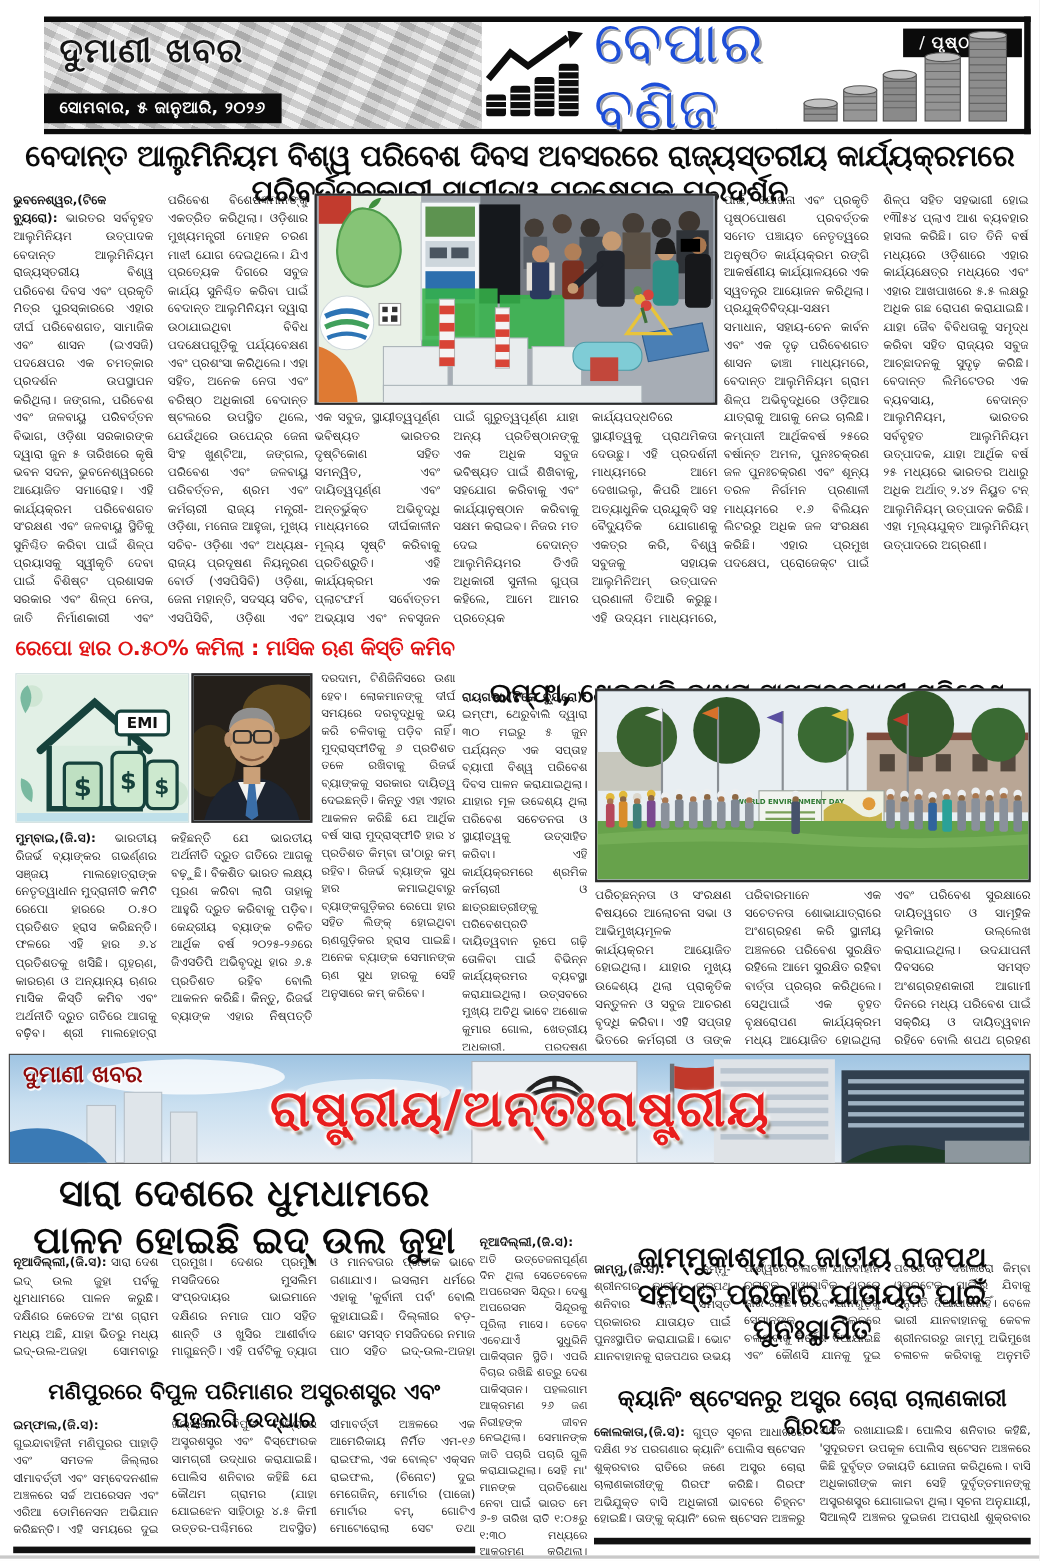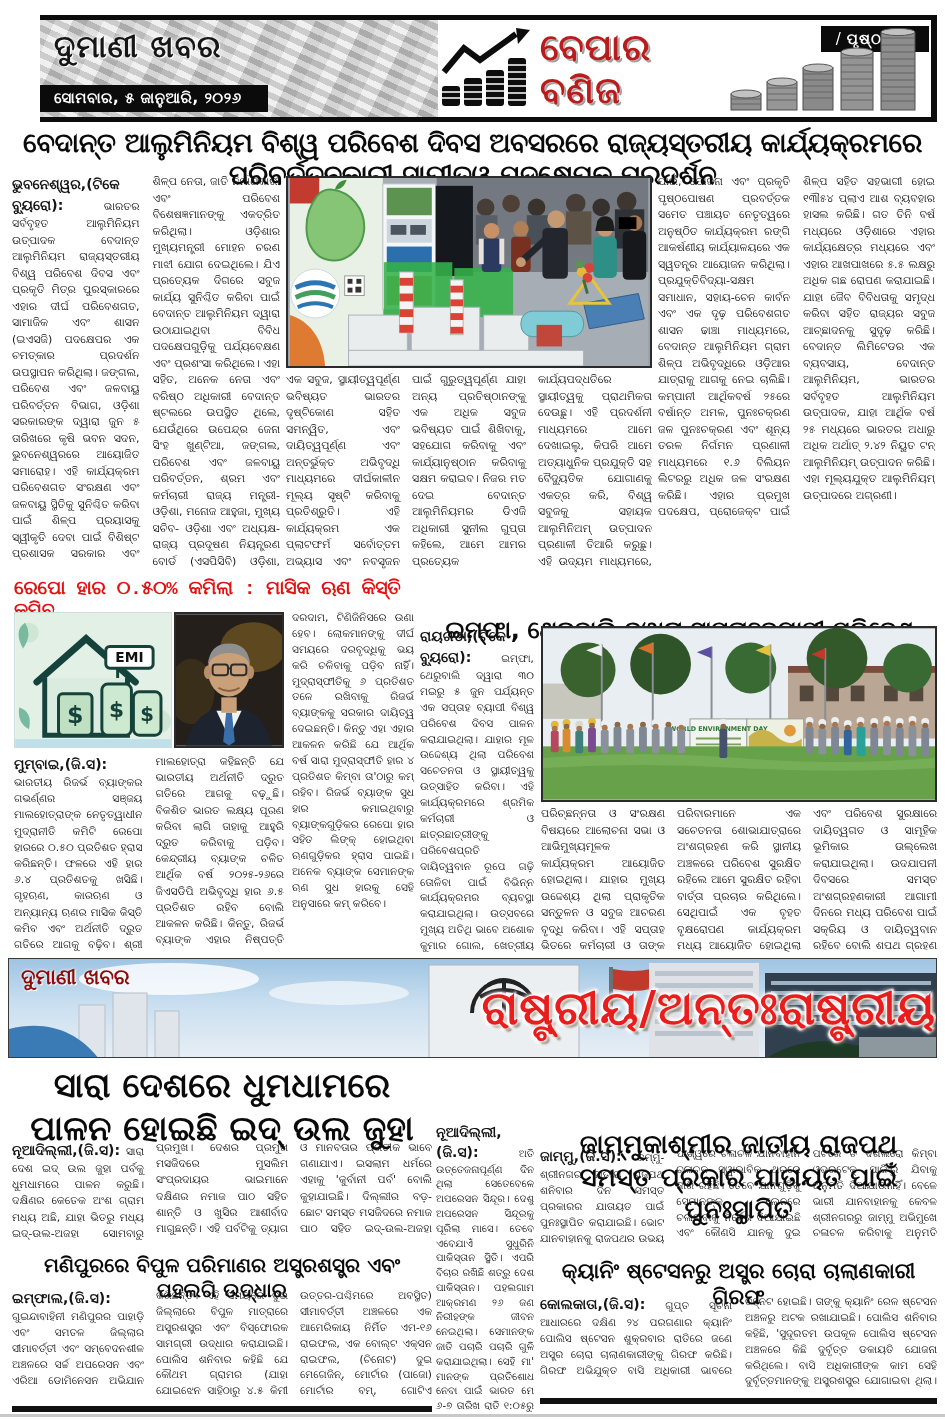--- a/index.html
+++ b/index.html
@@ -9,48 +9,48 @@
   
   .header{left:40px;top:15px;width:897px;height:107px;border-top:5px solid #0c0c0c;
           border-bottom:5px solid #0c0c0c;border-right:6px solid #0c0c0c;display:flex;background:#fff;}
   .mast-left{width:398px;position:relative;overflow:hidden;
      background:repeating-linear-gradient(115deg,#cfcfcf 0 14px,#e8e8e8 14px 30px,#bdbdbd 30px 44px),#d6d6d6;}
   .mast-left::after{content:"";position:absolute;inset:0;
      background:repeating-linear-gradient(25deg,rgba(255,255,255,.35) 0 6px,rgba(120,120,120,.25) 6px 12px);}
   .paper-name{position:relative;z-index:2;font-size:31px;font-weight:900;letter-spacing:1px;color:#161616;
      padding:8px 0 0 14px;text-shadow:0 0 3px #fff,0 0 6px #fff,1px 1px 0 #fff;}
   .date-strip{position:absolute;z-index:2;left:0;bottom:5px;background:#0b0b0b;color:#fff;
-     font-size:15px;font-weight:bold;padding:4px 26px 5px 14px;letter-spacing:.5px;}
+     font-size:15px;font-weight:bold;padding:4px 14px 5px 14px;letter-spacing:.5px;}
   .mast-center{flex:1;display:flex;align-items:center;justify-content:center;gap:10px;background:#fff;}
-  .section-title{font-size:37px;font-weight:700;color:#b91c1c;letter-spacing:1px;
+  .section-title{font-size:52px;font-weight:400;color:#1d4ed8;letter-spacing:1px;
      text-shadow:0 0 2px #fff,2px 2px 0 #9a9a9a;}
   .mast-right{width:225px;position:relative;background:#fff;}
   .page-tag{position:absolute;top:6px;right:2px;background:#0b0b0b;color:#fff;font-size:15px;
      font-weight:bold;padding:4px 10px;letter-spacing:1px;}
   .page-tag .sl{color:#fff;font-weight:400;padding:0 5px;}
   .coins-right{position:absolute;right:8px;bottom:1px;}
   
   .headline-xl{left:10px;top:127px;width:925px;text-align:center;font-size:27px;font-weight:900;
      letter-spacing:-.5px;line-height:1.2;color:#0a0a0a;}
   .body{font-size:11px;line-height:1.5;text-align:justify;color:#141414;margin:0;}
-  .body b{font-size:14px;}
+  .body b{font-size:11px;}
   .cols2{column-count:2;column-gap:13px;}
   .cols3{column-count:3;column-gap:12px;}
   .clip{overflow:hidden;}
   .photo-frame{border:2px solid #2b2b2b;background:#9aa2ab;}
-  .red-head{color:#e01313;font-size:19px;font-weight:900;letter-spacing:-.3px;font-family:Liberation Mono, monospace;}
+  .red-head{color:#e01313;font-size:19px;font-weight:900;letter-spacing:-.3px;}
   .mid-head{font-size:24px;font-weight:900;letter-spacing:-.4px;text-align:center;color:#0a0a0a;margin-top:36px;}
   .sub-head{font-weight:900;text-align:center;color:#0a0a0a;line-height:1.25;}
   .rule{position:absolute;background:#111;}
   
   .nat-banner{left:8px;top:958px;width:929px;height:100px;border:1px solid #3a3a3a;overflow:hidden;
      background:linear-gradient(180deg,#9fc4e2 0%,#c9dff0 45%,#e7eef5 100%);}
   .nat-logo{position:absolute;left:12px;top:6px;font-size:21px;font-weight:900;color:#8f0b0b;z-index:3;
      text-shadow:0 0 3px #fff,1px 1px 0 #fff;}
-  .nat-title{position:absolute;left:0;right:0;top:22px;text-align:right;z-index:3;
+  .nat-title{position:absolute;left:0;right:0;top:22px;text-align:center;z-index:3;
      font-size:46px;font-weight:900;color:#e81d1d;letter-spacing:1px;
      text-shadow:0 0 2px #fff,0 0 4px #fff,0 0 6px #fff,3px 3px 2px rgba(60,40,0,.55),-2px 2px 2px #fff,2px -2px 2px #fff;}
 </style>
 </head>
 <body>
 
 <div class="page">
 
   <div class="abs header">
     <div class="mast-left">

